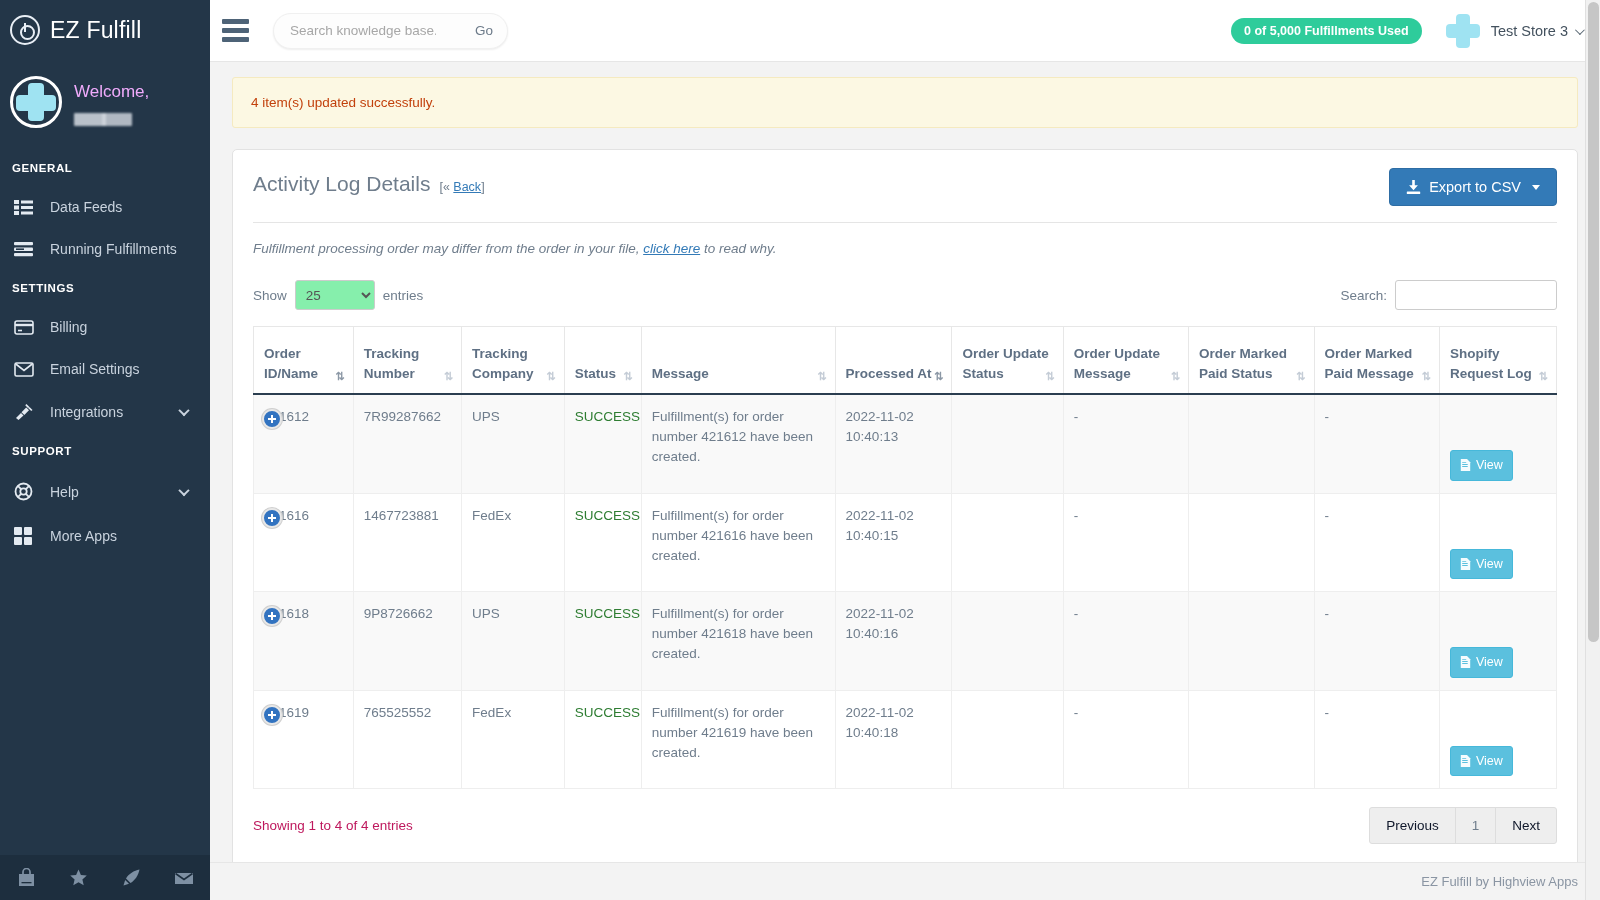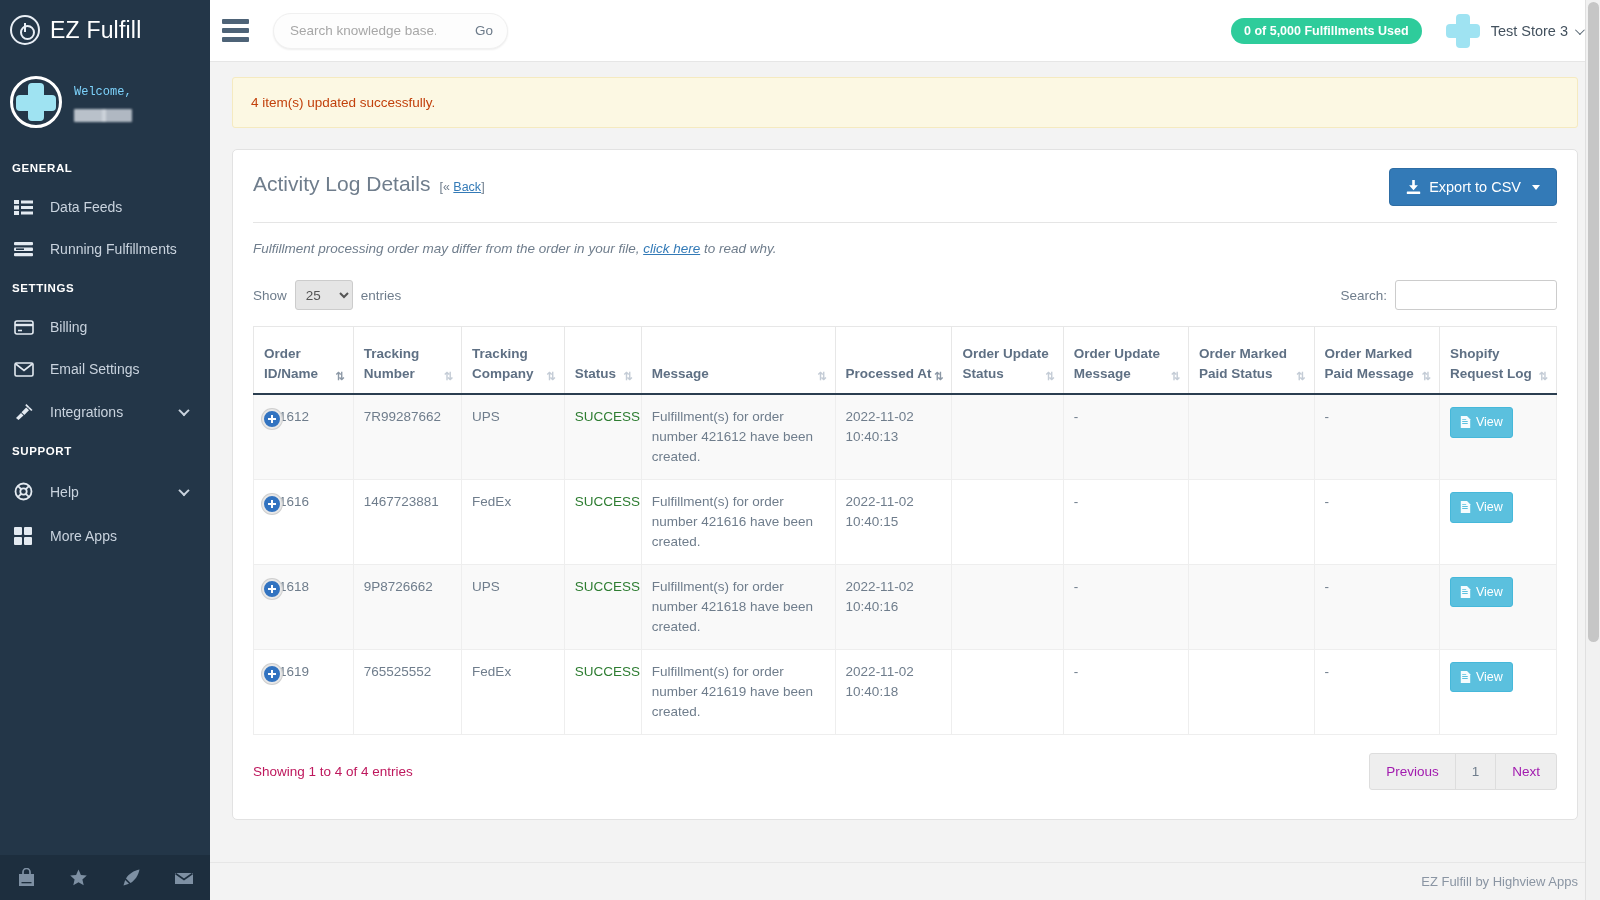--- a/index.html
+++ b/index.html
@@ -61,21 +61,21 @@
     position: relative;
     margin-right: 12px;
     overflow: hidden;
   }
   .avatar-cross::before,
   .avatar-cross::after {
     content: ""; position: absolute; background: #9fe3f2;
   }
   .avatar-cross::before { left: 15px; top: 4px; width: 16px; height: 38px; border-radius: 4px; }
   .avatar-cross::after  { left: 3px; top: 16px; width: 40px; height: 16px; border-radius: 4px; }
-  #welcome-block .welcome-text { font-size: 12px; color: #7dd3fc; line-height: 1.7; font-family: Liberation Mono, monospace; }
+  #welcome-block .welcome-text { font-size: 17px; color: #f0abfc; line-height: 1.7; }
   #welcome-block .username-redacted {
     display: block;
     width: 58px; height: 13px;
     margin-top: 6px;
     background: linear-gradient(90deg,#b9c1ca 0 48%, #cdd3da 48% 56%, #b0b8c2 56% 100%);
     filter: blur(1.2px);
     border-radius: 1px;
   }
 
   .nav-section-title {
@@ -236,22 +236,22 @@
   #table-controls {
     display: flex; align-items: center;
     margin-top: 24px;
   }
   .dt-length { font-size: 13.5px; color: #6f7d8c; display: flex; align-items: center; gap: 8px; }
   .dt-length select {
     font-family: "Liberation Sans", sans-serif;
     font-size: 13.5px; color: #555;
     padding: 5px 6px;
     border: 1px solid #ccc; border-radius: 3px;
-    background: #e5e5e5;
-    width: 58px; height: 30px;
+    background: #86efac;
+    width: 80px; height: 30px;
   }
   .dt-filter {
     margin-left: auto;
     font-size: 13.5px; color: #6f7d8c;
     display: flex; align-items: center; gap: 8px;
   }
   .dt-filter input {
     width: 162px; height: 30px;
     border: 1px solid #ccc; border-radius: 3px;
     font-family: "Liberation Sans", sans-serif;
@@ -305,33 +305,34 @@
     content: ""; position: absolute; background: #ffffff;
   }
   .expand-btn::before { left: 4px; top: 7.2px; width: 8px; height: 1.8px; }
   .expand-btn::after  { left: 7.1px; top: 4px; width: 1.8px; height: 8px; }
   .view-btn {
     display: inline-flex; align-items: center; gap: 5px;
     background: #5bc0de; border: 1px solid #46b8da;
     color: #ffffff; font-size: 12.5px;
     border-radius: 3px; padding: 5px 9px;
     cursor: pointer;
+    margin-top: 43px;
   }
 
   #table-footer {
     display: flex; align-items: center;
     margin-top: 18px;
   }
   #dt-info { font-size: 13.5px; color: #be185d; }
   #pagination { margin-left: auto; display: flex; }
   #pagination .pg {
     font-size: 13.5px;
     padding: 10px 16px;
     background: #eeeeee;
-    color: #a21caf;
+    color: #0f172a;
     border: 1px solid #dddddd;
     margin-left: -1px;
     cursor: pointer;
   }
   #pagination .pg.num { color: #6f7d8c; background: #eeeeee; }
   #pagination .pg:first-child { border-radius: 3px 0 0 3px; }
   #pagination .pg:last-child { border-radius: 0 3px 3px 0; }
 
   #page-footer {
     position: absolute; left: 0; bottom: 0;

